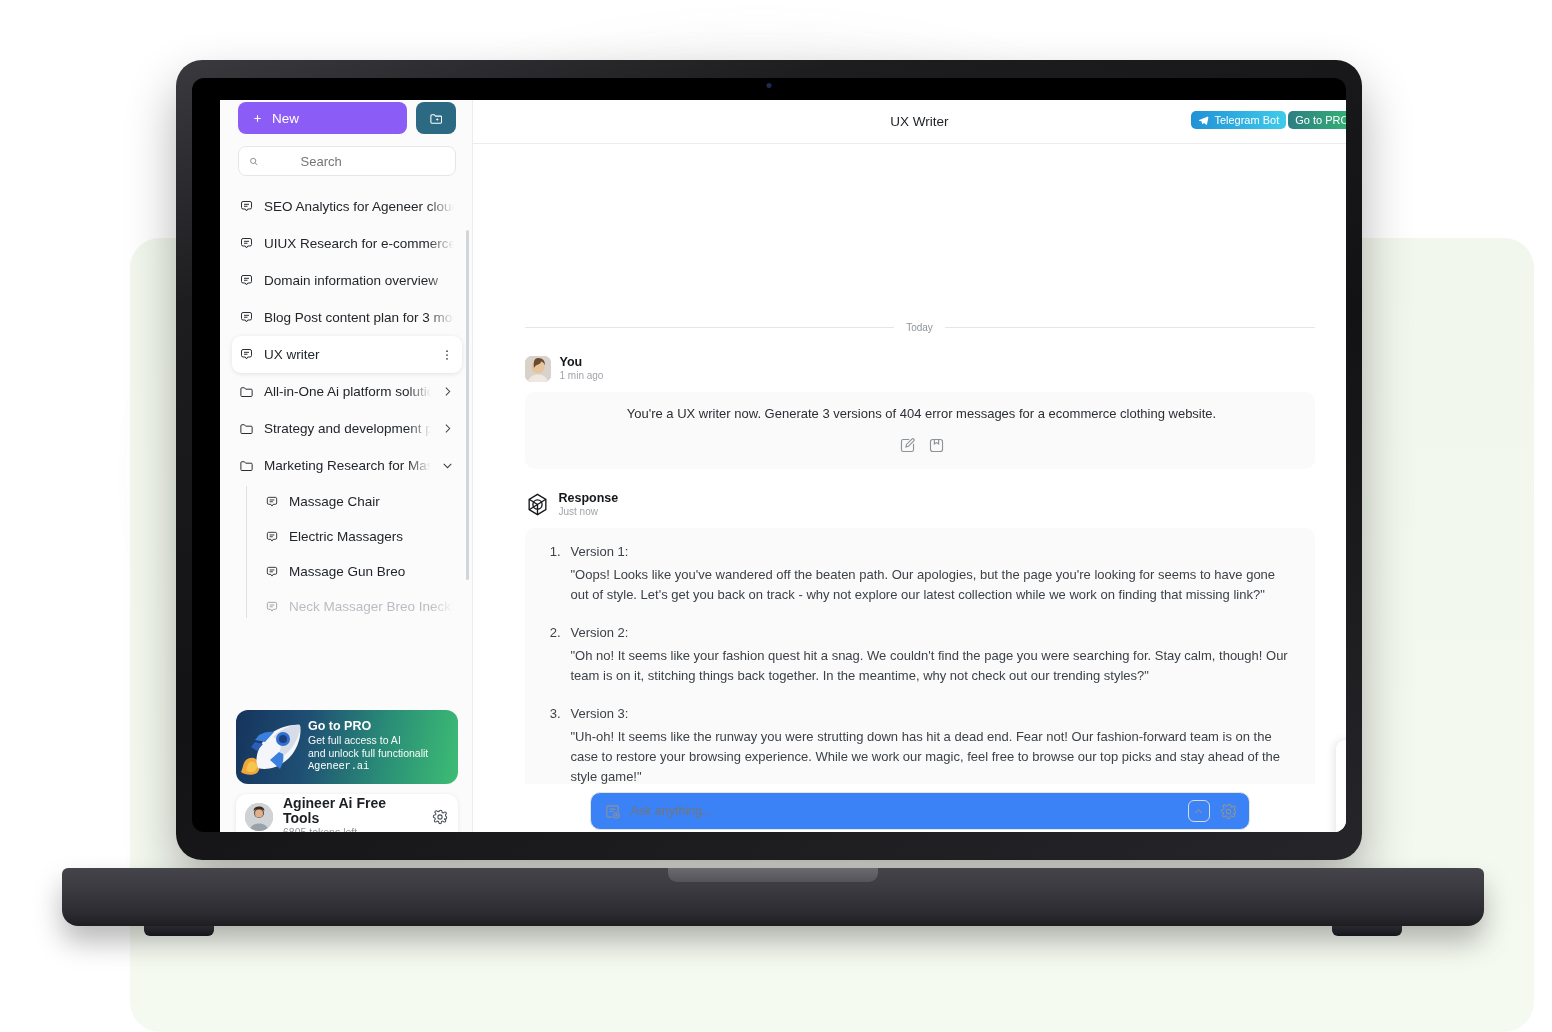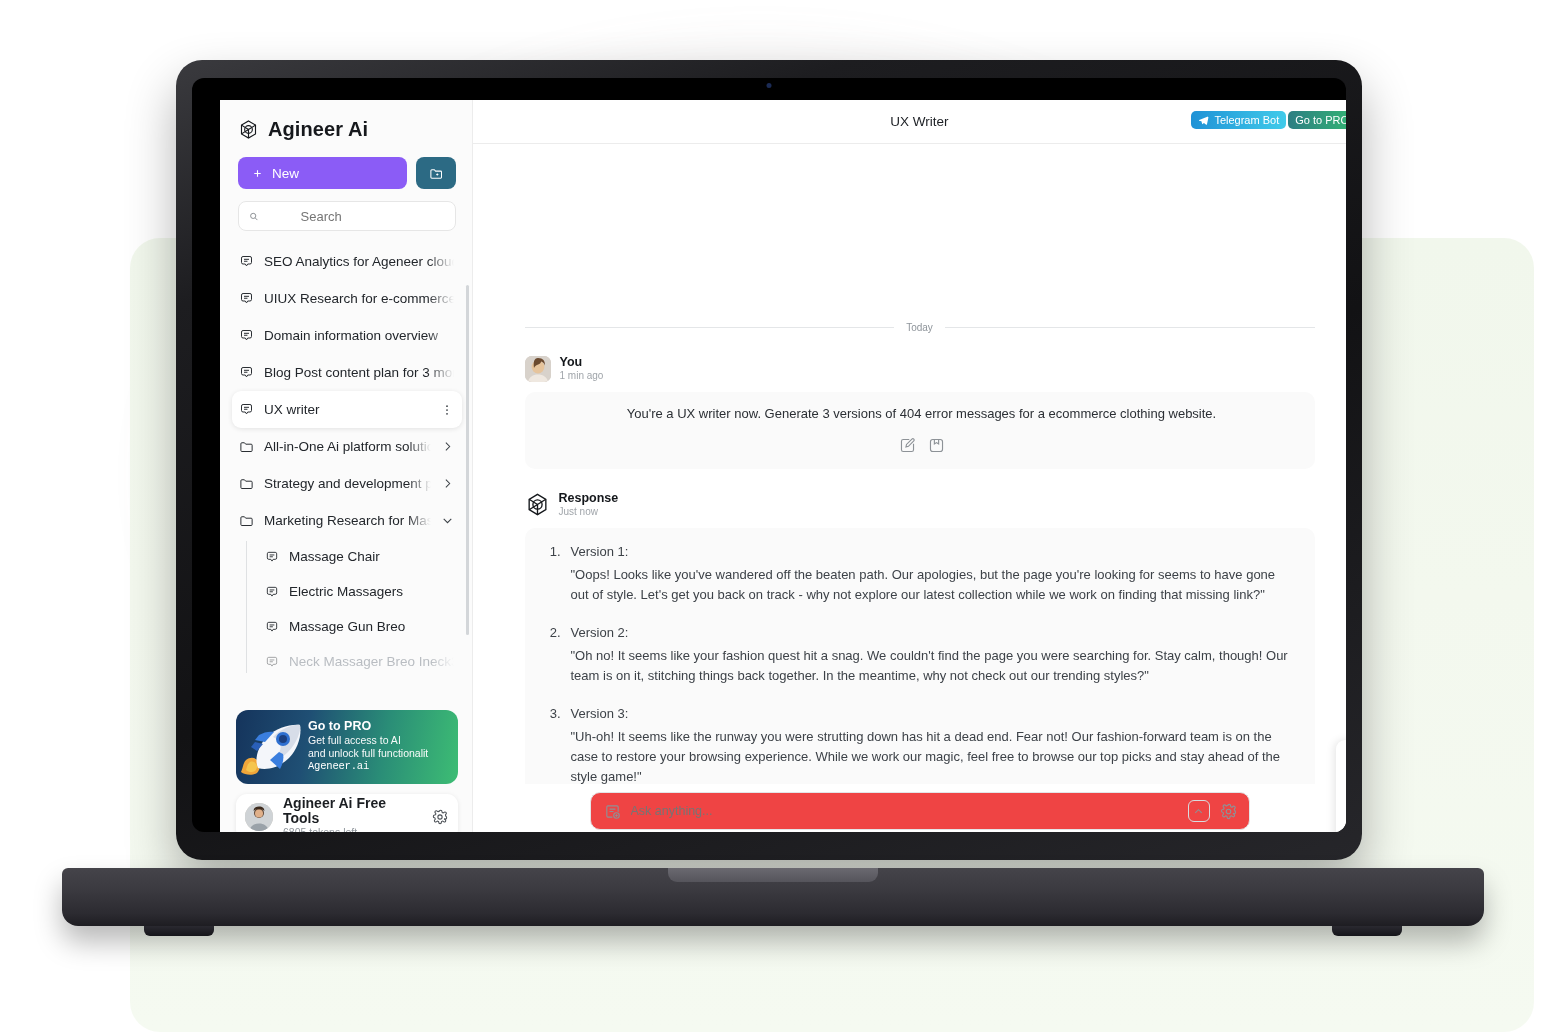--- a/index.html
+++ b/index.html
@@ -174,21 +174,21 @@
   .resp-item { display:flex; gap:10px; margin-bottom: 20px; }
   .resp-item:last-child { margin-bottom: 4px; }
   .resp-num { font-size: 13px; color:#3d4248; width: 18px; flex:none; text-align:right; }
   .resp-body { flex:1; }
   .resp-title { font-size: 13px; color:#3d4248; margin-bottom: 6px; }
   .resp-text { font-size: 13px; color:#3d4248; line-height: 20px; }
   .resp-actions { display:flex; gap:22px; justify-content:flex-end; padding-top: 10px; }
 
   .composer-wrap { flex:none; padding: 8px 18px 22px 18px; }
   .composer { max-width: 660px; margin: 0 auto; height: 38px;
-    border:1px solid #e3e5e7; border-radius: 10px; background:#ef4444;
+    border:1px solid #e3e5e7; border-radius: 10px; background:#3b82f6;
     display:flex; align-items:center; gap:10px; padding: 0 12px 0 13px; }
   .composer-input { flex:1; border:none; outline:none; font-size:12.5px; color:#2b2f34;
     background:transparent; font-family:"Liberation Sans", sans-serif;}
   .comp-right { display:flex; align-items:center; gap:10px; }
   .sendbox { width:22px; height:22px; border:1px solid #d8dbde; border-radius:6px;
     display:flex; align-items:center; justify-content:center; cursor:pointer; color:#8d9297;}
 
   
   .svc-tab {
     position:absolute; right: 0px; top: 640px; width: 30px; height: 118px;
@@ -209,30 +209,20 @@
   <div class="green-panel"></div>
 
   <div class="lid">
     <div class="lid-inner">
       <div class="camera-dot"></div>
 
       <div class="screen">
 
         <div class="sidebar">
 
-          <div class="brand">
-            <span>
-              <svg width="21" height="21" viewBox="0 0 24 24" fill="none" stroke="#15181c" stroke-width="1.3">
-                <path d="M12 2.3 20 7v10l-8 4.7L4 17V7z"></path>
-                <circle cx="12" cy="12" r="4.4"></circle>
-                <path d="M4 7l8 5 8-5M12 12v9.7M12 12 4 17"></path>
-              </svg>
-            </span>
-            <span class="brand-name">Agineer Ai</span>
-          </div>
 
           <div class="new-row">
             <button class="btn-new">
               <svg width="11" height="11" viewBox="0 0 24 24" stroke="#fff" stroke-width="2.4" fill="none">
                   <path d="M12 5v14M5 12h14"></path>
                 </svg>
               <span>New</span>
             </button>
             <button class="btn-folder">
               <svg width="15" height="15" viewBox="0 0 24 24" stroke="#fff" stroke-width="1.7" fill="none">

